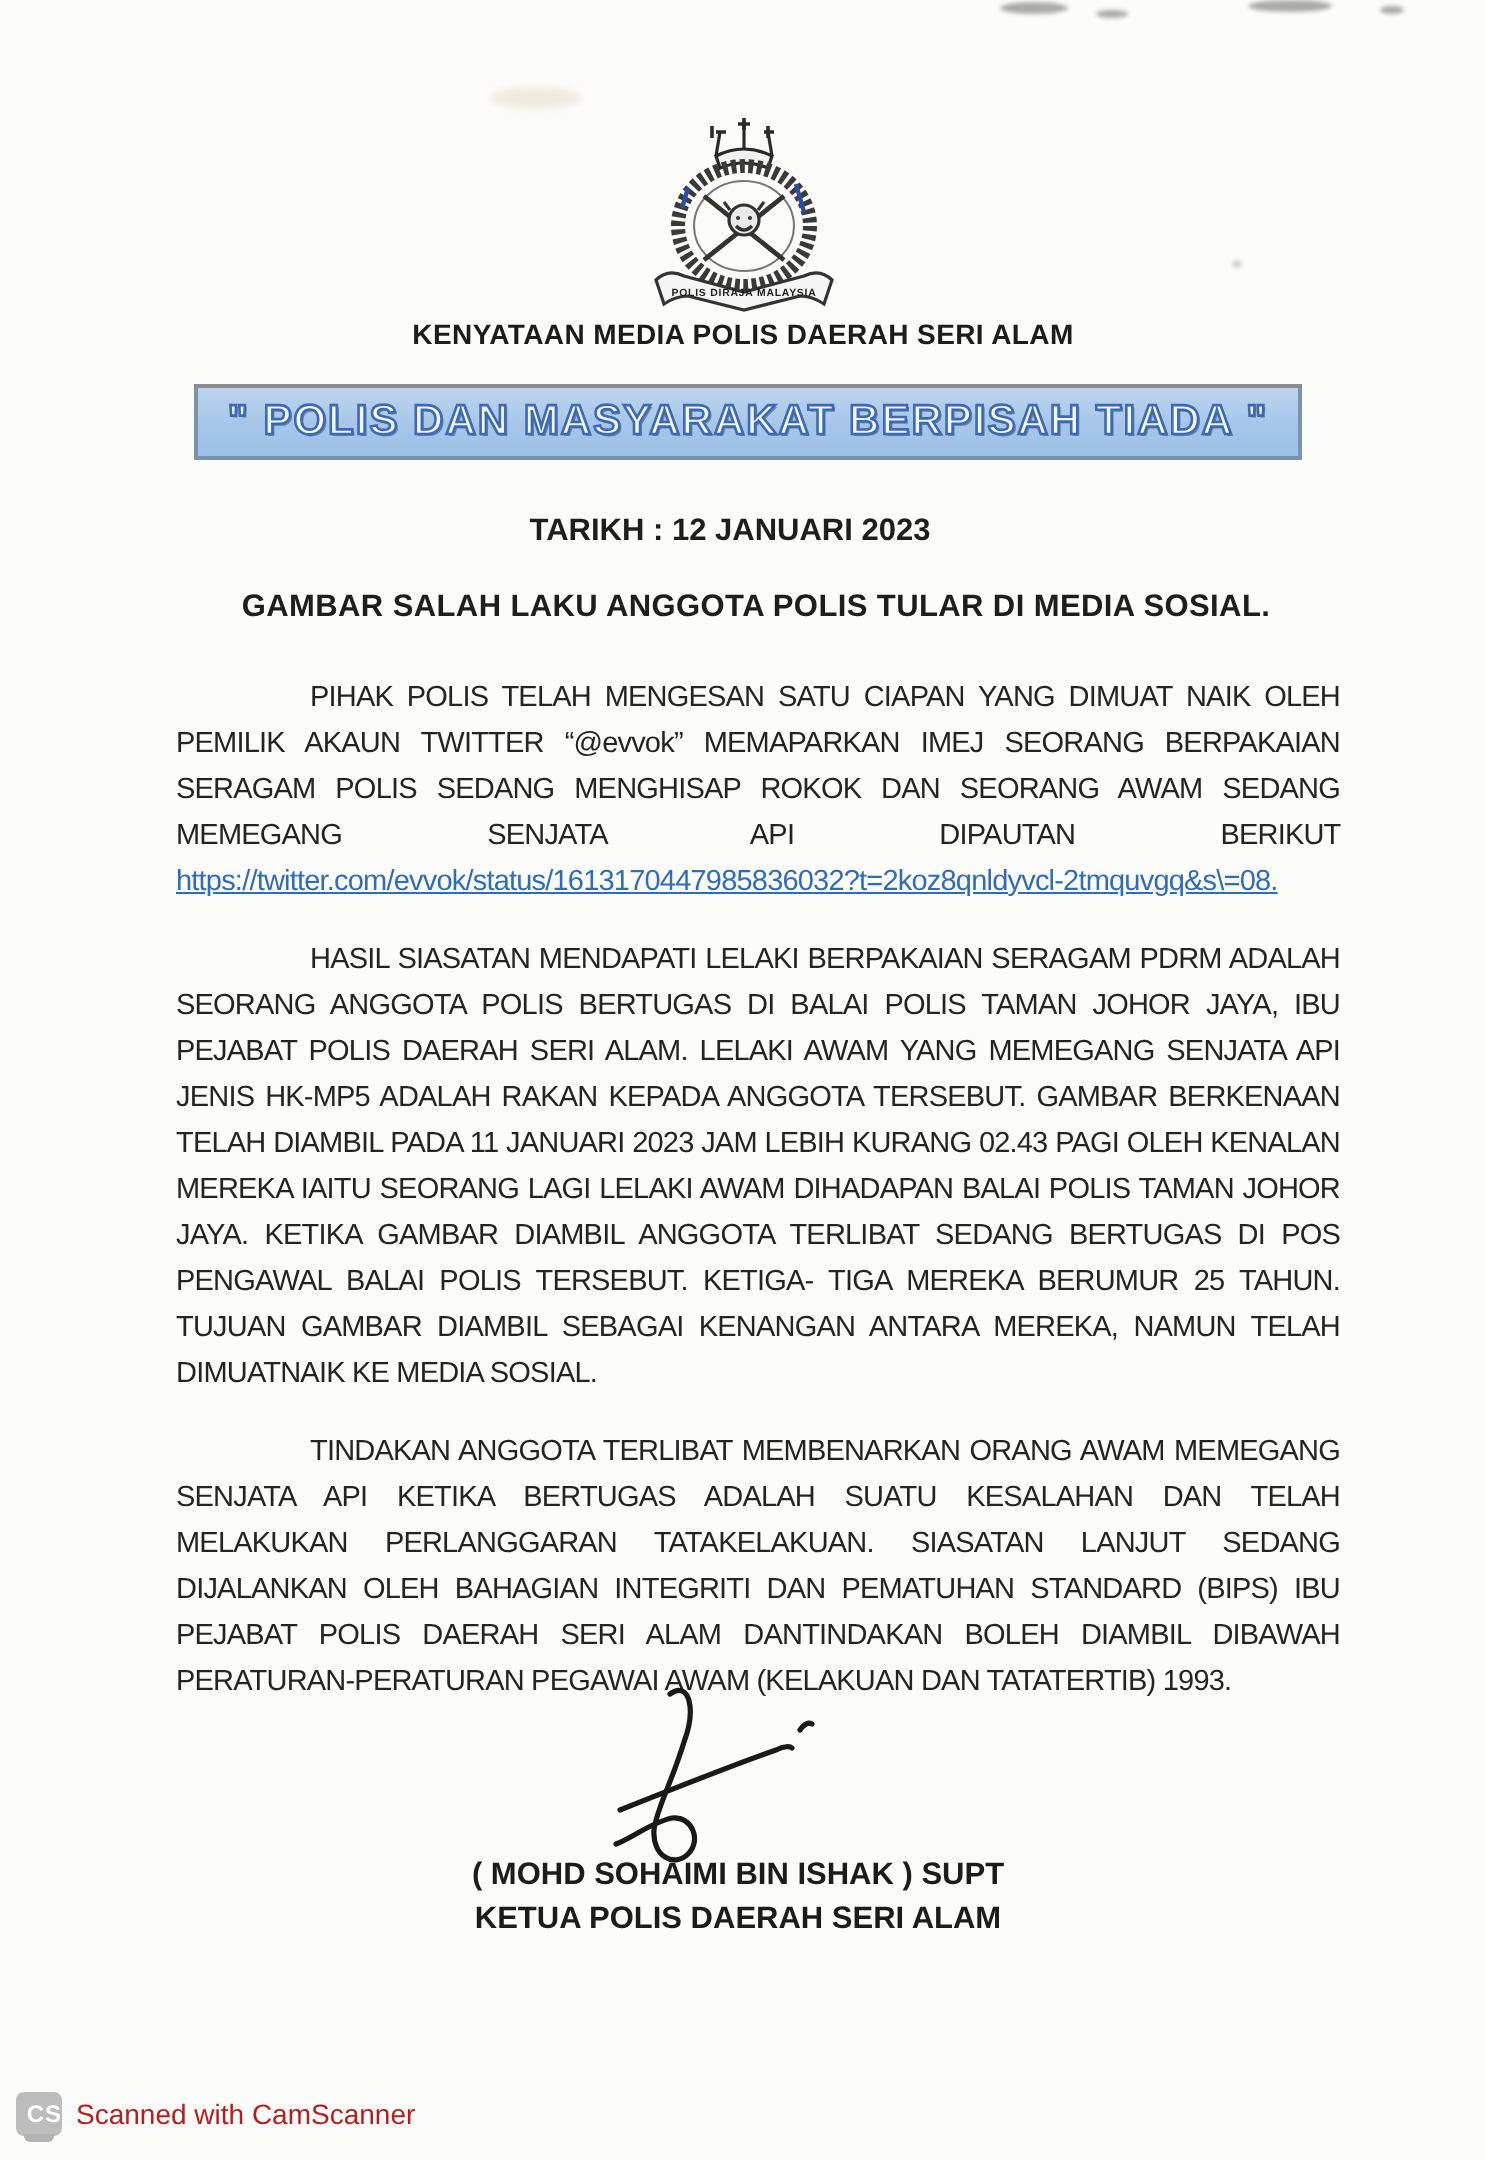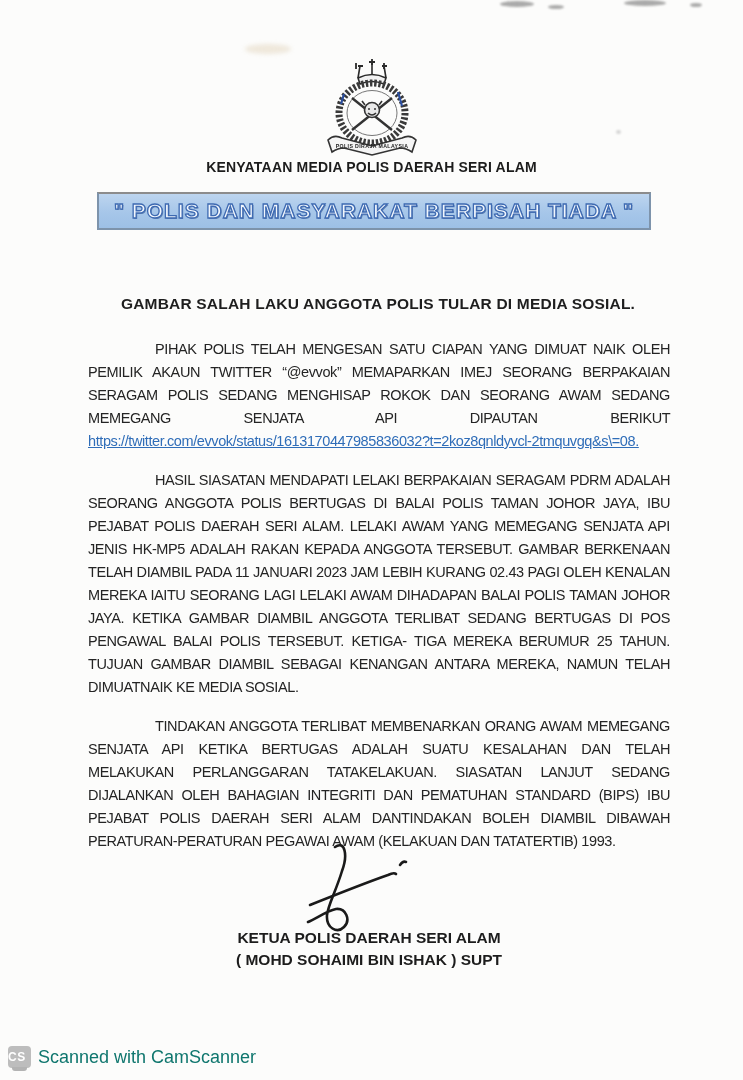--- a/index.html
+++ b/index.html
@@ -74,28 +74,28 @@
     text-align:center; font-size:15.5px; font-weight:bold;
     color:#1c1c1c; line-height:22px;
   }
 
   .scanner-row {
     position:absolute; left:8px; top:1046px;
     display:flex; align-items:center; gap:7px;
   }
   .cs-badge {
     width:23px; height:22px; background:#bdbdbd; border-radius:4px;
-    position:relative; display:flex; align-items:center; justify-content:flex-start;
+    position:relative; display:flex; align-items:center; justify-content:flex-end;
   }
   .cs-badge::after {
     content:""; position:absolute; left:4px; right:4px; bottom:-3px;
     height:4px; background:#b3b3b3; border-radius:0 0 3px 3px;
   }
   .cs-badge span { color:#fff; font-size:12px; font-weight:bold; letter-spacing:.5px; }
-  .scanner-text { color:#0f766e; font-size:18px; }
+  .scanner-text { color:#b91c1c; font-size:14px; }
 </style>
 </head>
 <body>
 
 <div class="page">
 
   <div class="speck s1"></div>
   <div class="speck s2"></div>
   <div class="speck s3"></div>
   <div class="speck s4"></div>
@@ -125,40 +125,41 @@
     </g>
     <text x="66" y="90" text-anchor="middle" font-size="5.2" font-weight="bold" fill="#222" letter-spacing="0.4">POLIS DIRAJA MALAYSIA</text>
   </svg>
 
   <div class="header-title">KENYATAAN MEDIA POLIS DAERAH SERI ALAM</div>
 
   <div class="motto-banner">
     <span class="motto-text">" POLIS DAN MASYARAKAT BERPISAH TIADA "</span>
   </div>
 
+  <div class="date-line">TARIKH : 12 JANUARI 2023</div>
   <div class="subject-line">GAMBAR SALAH LAKU ANGGOTA POLIS TULAR DI MEDIA SOSIAL.</div>
 
   <div class="content">
     <p><span>PIHAK POLIS TELAH MENGESAN SATU CIAPAN YANG DIMUAT NAIK OLEH PEMILIK AKAUN TWITTER “@evvok” MEMAPARKAN IMEJ SEORANG BERPAKAIAN SERAGAM POLIS SEDANG MENGHISAP ROKOK DAN SEORANG AWAM SEDANG MEMEGANG SENJATA API DIPAUTAN BERIKUT</span>
       <a class="doc-link">https://twitter.com/evvok/status/1613170447985836032?t=2koz8qnldyvcl-2tmquvgq&amp;s\=08.</a></p>
     <p>HASIL SIASATAN MENDAPATI LELAKI BERPAKAIAN SERAGAM PDRM ADALAH SEORANG ANGGOTA POLIS BERTUGAS DI BALAI POLIS TAMAN JOHOR JAYA, IBU PEJABAT POLIS DAERAH SERI ALAM. LELAKI AWAM YANG MEMEGANG SENJATA API JENIS HK-MP5 ADALAH RAKAN KEPADA ANGGOTA TERSEBUT. GAMBAR BERKENAAN TELAH DIAMBIL PADA 11 JANUARI 2023 JAM LEBIH KURANG 02.43 PAGI OLEH KENALAN MEREKA IAITU SEORANG LAGI LELAKI AWAM DIHADAPAN BALAI POLIS TAMAN JOHOR JAYA. KETIKA GAMBAR DIAMBIL ANGGOTA TERLIBAT SEDANG BERTUGAS DI POS PENGAWAL BALAI POLIS TERSEBUT. KETIGA- TIGA MEREKA BERUMUR 25 TAHUN. TUJUAN GAMBAR DIAMBIL SEBAGAI KENANGAN ANTARA MEREKA, NAMUN TELAH DIMUATNAIK KE MEDIA SOSIAL.</p>
     <p>TINDAKAN ANGGOTA TERLIBAT MEMBENARKAN ORANG AWAM MEMEGANG SENJATA API KETIKA BERTUGAS ADALAH SUATU KESALAHAN DAN TELAH MELAKUKAN PERLANGGARAN TATAKELAKUAN. SIASATAN LANJUT SEDANG DIJALANKAN OLEH BAHAGIAN INTEGRITI DAN PEMATUHAN STANDARD (BIPS) IBU PEJABAT POLIS DAERAH SERI ALAM DANTINDAKAN BOLEH DIAMBIL DIBAWAH PERATURAN-PERATURAN PEGAWAI AWAM (KELAKUAN DAN TATATERTIB) 1993.</p>
   </div>
 
   <svg class="signature-svg" width="115" height="100" viewBox="0 0 115 100">
     <g stroke="#1a1a1a" stroke-width="2.6" fill="none" stroke-linecap="round">
       <path d="M35,4 C45,-3 48,12 42,28 C36,48 28,62 27,72 C26,85 37,91 44,84 C51,77 46,65 36,66 C26,68 16,76 8,79"></path>
       <path d="M10,62 C35,52 65,40 88,32 C92,30 95,30 96,31"></path>
       <path d="M100,22 C102,19 104,18 106,19"></path>
     </g>
   </svg>
 
   <div class="signoff">
+    <div>( MOHD SOHAIMI BIN ISHAK ) SUPT</div>
     <div>KETUA POLIS DAERAH SERI ALAM</div>
-    <div>( MOHD SOHAIMI BIN ISHAK ) SUPT</div>
   </div>
 
   <div class="scanner-row">
     <div class="cs-badge">
       <span>CS</span>
     </div>
     <span class="scanner-text">Scanned with CamScanner</span>
   </div>
 
 </div>

